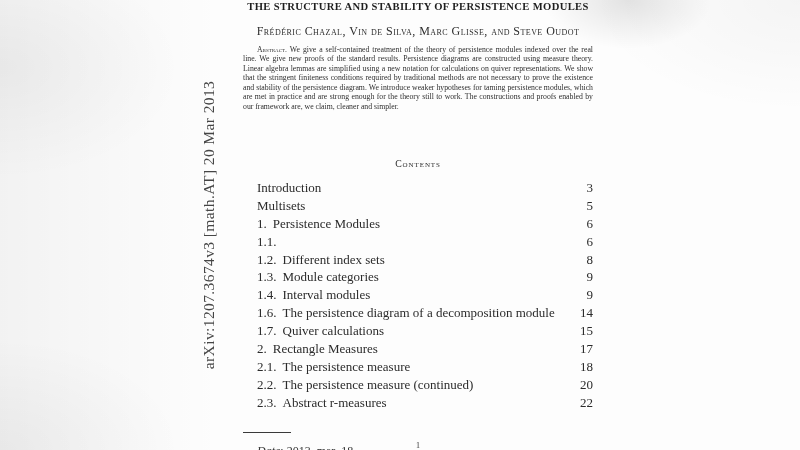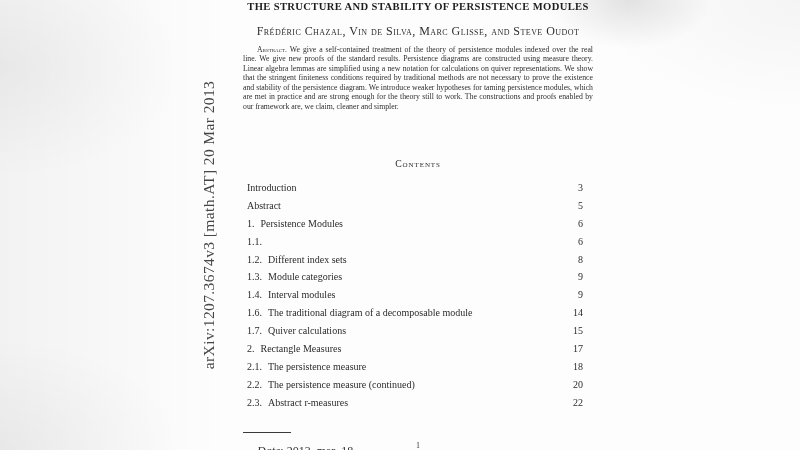--- a/index.html
+++ b/index.html
@@ -64,22 +64,22 @@
     position: absolute;
     left: 243px; top: 158px; width: 350px;
     text-align: center;
     font-variant: small-caps;
     font-size: 9.8px;
     letter-spacing: 0.9px;
     color: #2b2b2b;
   }
   .toc {
     position: absolute;
-    left: 247px; top: 183px; width: 336px;
-    font-size: 10px;
+    left: 257px; top: 183px; width: 336px;
+    font-size: 13px;
     color: #2b2b2b;
     text-align: center;
   }
   .toc-row {
     display: flex;
     align-items: baseline;
     line-height: 10px;
     margin-bottom: 7.9px;
     white-space: nowrap;
   }
@@ -124,21 +124,21 @@
   <div class="contents-heading">Contents</div>
 
   <div class="toc">
       <div class="toc-row">
 
       <span class="toc-label">Introduction</span>
       <span class="toc-page">3</span>
     </div>
       <div class="toc-row">
 
-      <span class="toc-label">Abstract</span>
+      <span class="toc-label">Multisets</span>
       <span class="toc-page">5</span>
     </div>
       <div class="toc-row">
       <span class="toc-num">1.</span>
       <span class="toc-label">Persistence Modules</span>
       <span class="toc-page">6</span>
     </div>
       <div class="toc-row">
       <span class="toc-num">1.1.</span>
       <span class="toc-page">6</span>
@@ -153,21 +153,21 @@
       <span class="toc-label">Module categories</span>
       <span class="toc-page">9</span>
     </div>
       <div class="toc-row">
       <span class="toc-num">1.4.</span>
       <span class="toc-label">Interval modules</span>
       <span class="toc-page">9</span>
     </div>
       <div class="toc-row">
       <span class="toc-num">1.6.</span>
-      <span class="toc-label">The traditional diagram of a decomposable module</span>
+      <span class="toc-label">The persistence diagram of a decomposition module</span>
       <span class="toc-page">14</span>
     </div>
       <div class="toc-row">
       <span class="toc-num">1.7.</span>
       <span class="toc-label">Quiver calculations</span>
       <span class="toc-page">15</span>
     </div>
       <div class="toc-row">
       <span class="toc-num">2.</span>
       <span class="toc-label">Rectangle Measures</span>

